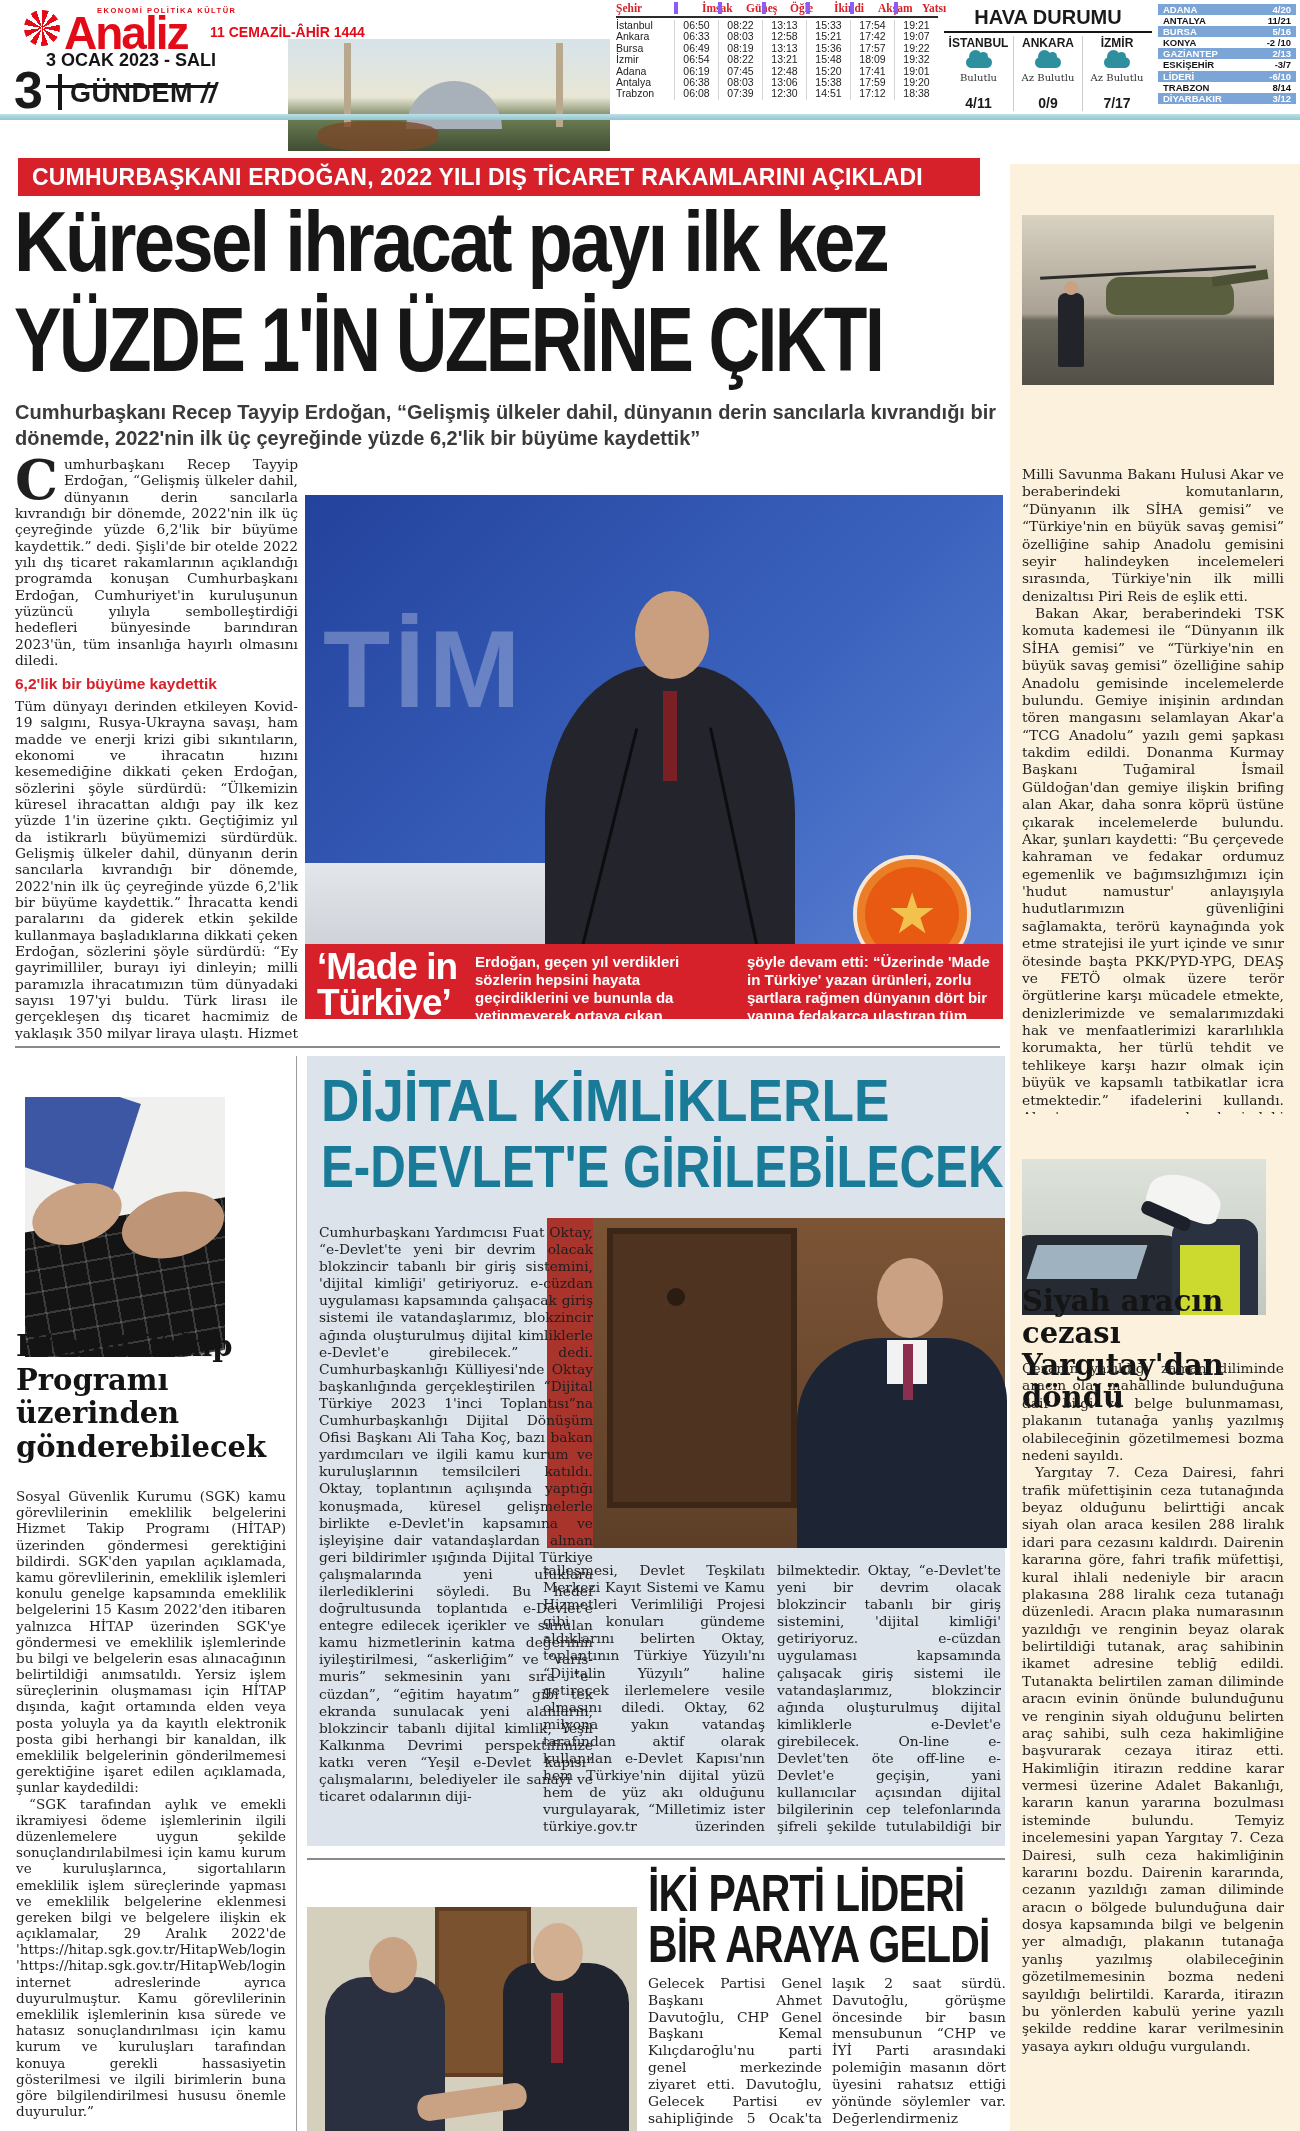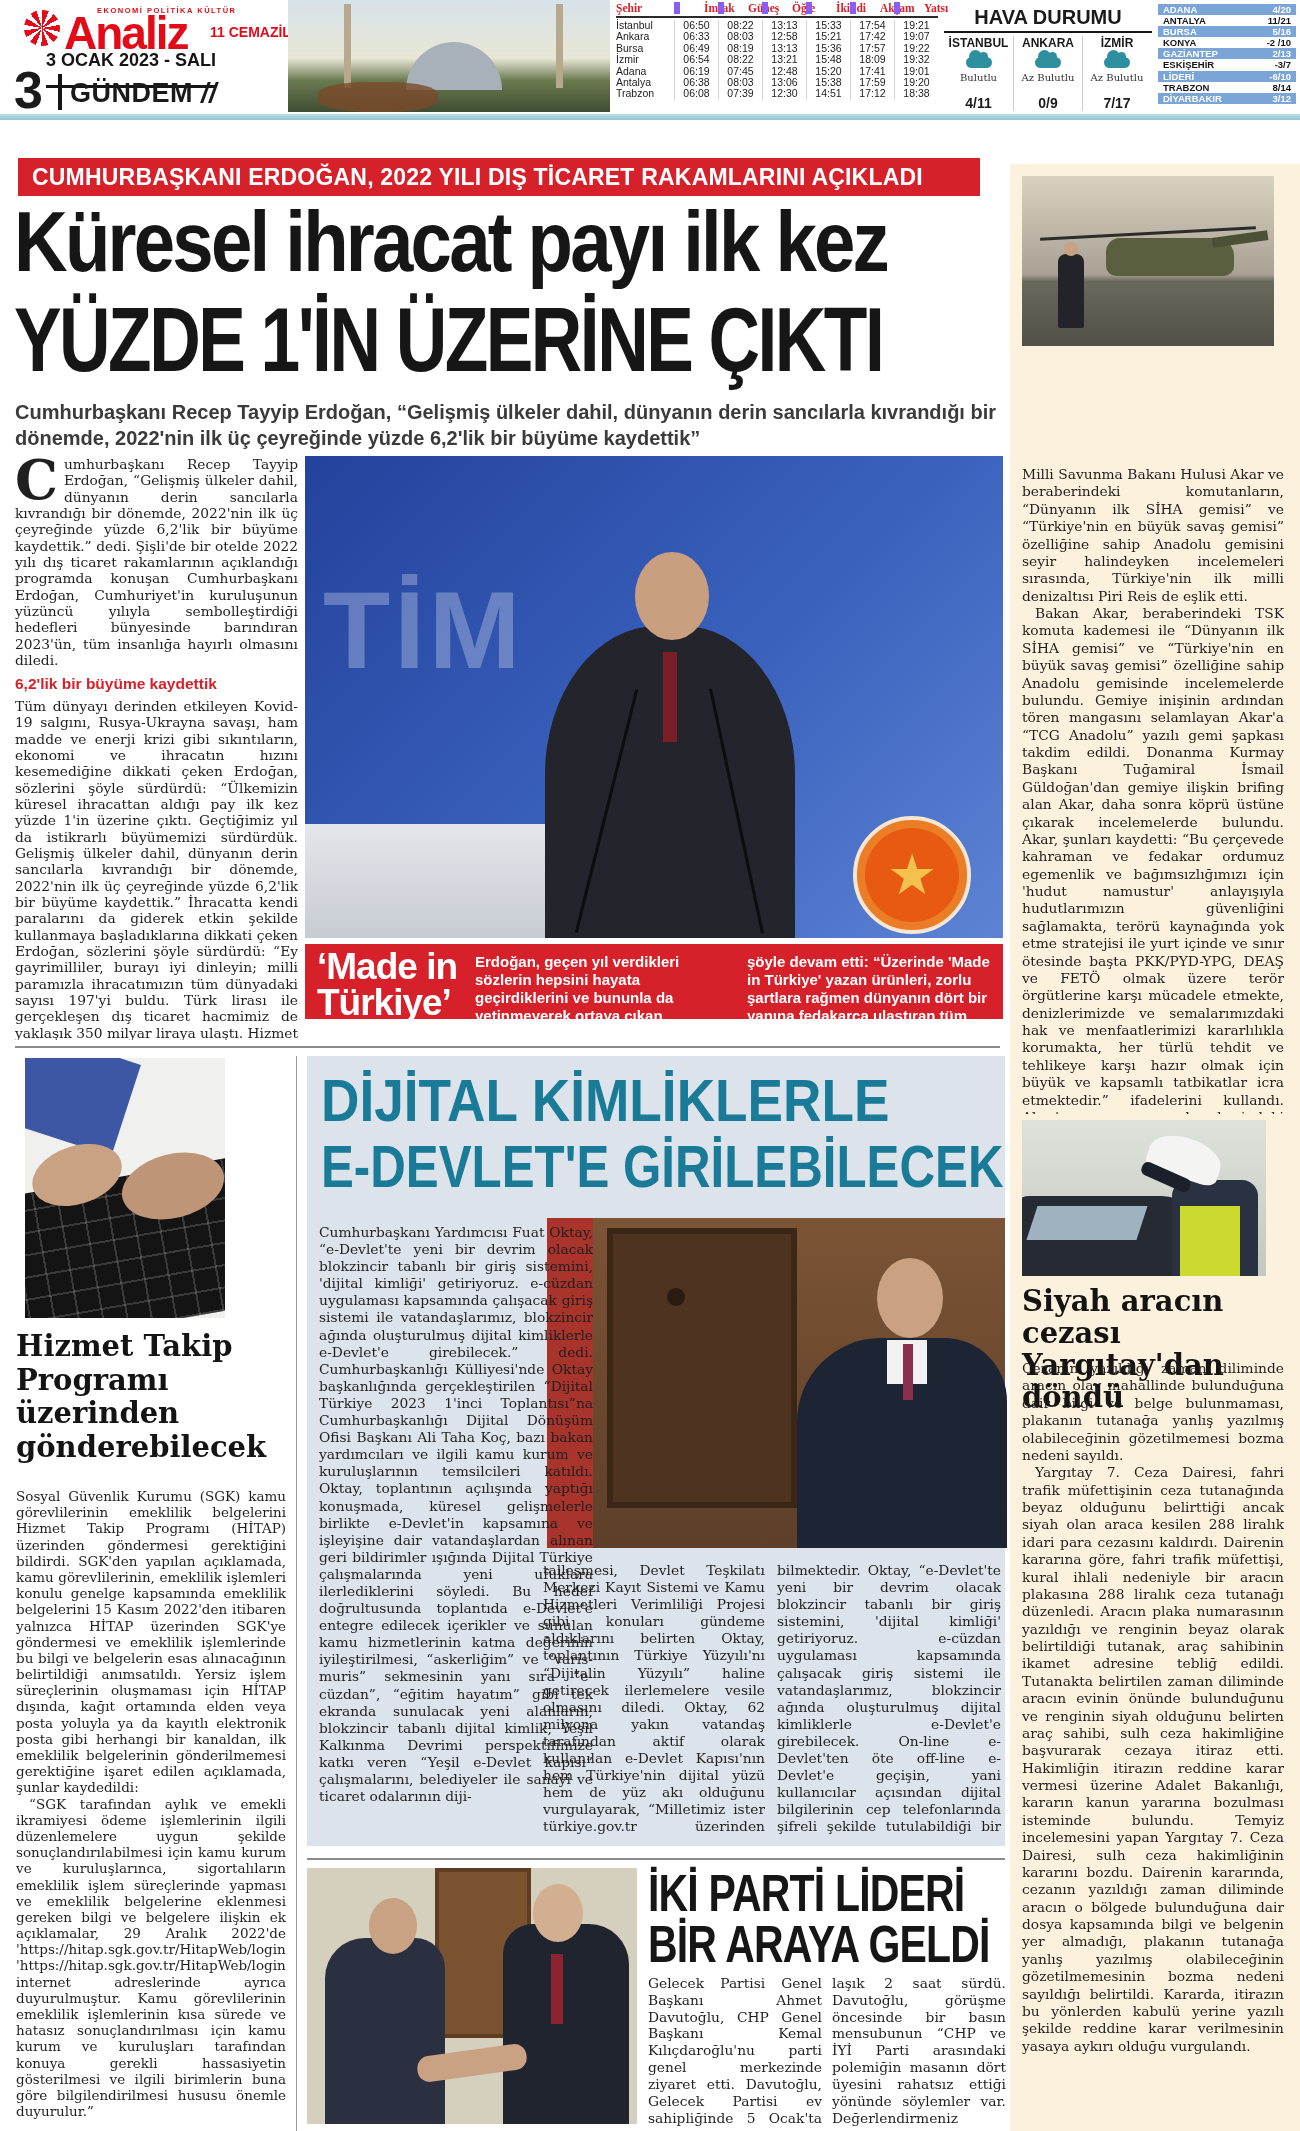--- a/index.html
+++ b/index.html
@@ -24,21 +24,21 @@
   .section { left:70px; top:78px; font-size:27px; font-weight:900; letter-spacing:.5px; }
   .section .slashes { font-style:italic; margin-left:8px; }
 
   
   .prayer { left:616px; top:2px; width:322px; height:98px; font-size:10.5px; }
   .phead { display:flex; font-weight:800; color:#d6212b; font-size:11.5px;
            border-bottom:2px solid #2b2b2b; padding-bottom:2px; margin-bottom:2px;font-family:Liberation Serif, serif; }
   .prow { display:flex; height:11.4px; line-height:11.4px; color:#222; }
   .pc { width:58px; text-align:left; }
   .pt { width:44px; text-align:center; border-left:1px solid #d5d5d5; }
-  .phead .pt { border-left:6px solid #8b5cf6;padding-left:24px; }
+  .phead .pt { border-left:4px solid #8b5cf6;padding-left:24px; }
 
   
   .weather { left:944px; top:6px; width:208px; }
   .wtitle { font-size:20px; font-weight:900; text-align:center; border-bottom:2px solid #151515; padding-bottom:2px; }
   .wcities { display:flex; margin-top:3px; }
   .wcity { width:69px; text-align:center; }
   .wcity + .wcity { border-left:1px solid #cccccc; }
   .wname { font-size:12px; font-weight:900; }
   .cloud { width:26px; height:11px; background:#2e8f9e; border-radius:10px; position:relative; margin:7px auto 5px; }
   .cloud::before { content:""; position:absolute; width:13px; height:13px; background:#2e8f9e; border-radius:50%; top:-7px; left:3px; }
@@ -60,21 +60,21 @@
   .h1a { left:14px; top:200px; font-size:80px; font-weight:900; letter-spacing:-3px; line-height:1;
          white-space:nowrap; transform:scale(.93,1.06); transform-origin:left top; color:#161616; }
   .h1b { left:14px; top:294px; font-size:84px; font-weight:900; letter-spacing:-3px; line-height:1;
          white-space:nowrap; transform:scale(.85,1.08); transform-origin:left top; color:#161616; }
   .lead { left:15px; top:400px; width:985px; font-size:20px; font-weight:700; line-height:1.28; color:#3b3b3b; }
 
   .leftcol { left:15px; top:456px; width:283px; height:584px; font-size:13.8px; line-height:1.185; color:#1f1f1f; }
   .dropcap { float:left; font-size:54px; font-weight:700; line-height:44px; padding:2px 6px 0 0; font-family:"DejaVu Serif", serif; }
   .subhead { font-family:"Liberation Sans", sans-serif; font-size:15.5px; font-weight:800; color:#d6212b; margin:7px 0 4px; }
 
-  .photo { position:absolute; overflow:hidden; }
+  .photo { position:absolute; overflow:hidden;margin-top:39px; }
   .mainphoto { left:305px; top:456px; width:698px; height:482px;
                background:linear-gradient(135deg,#23429c,#3a62bd 55%,#5d83d4); }
   .mp-letters { position:absolute; left:18px; top:110px; font-size:110px; font-weight:900; color:rgba(255,255,255,.28); letter-spacing:4px; }
   .mp-suit { position:absolute; left:240px; top:170px; width:250px; height:330px; background:#23242c; border-radius:45% 45% 0 0; }
   .mp-head { position:absolute; left:330px; top:96px; width:74px; height:88px; background:#c99f80; border-radius:50%; }
   .mp-tie { position:absolute; left:358px; top:196px; width:14px; height:90px; background:#7a1f24; }
   .mp-podium { position:absolute; left:0; top:368px; width:270px; height:114px; background:linear-gradient(180deg,#e3e6ea,#c7ccd3); }
   .mp-mic { position:absolute; left:300px; top:230px; width:3px; height:250px; background:#0d0d10; transform:rotate(14deg); }
   .mp-mic2 { position:absolute; left:430px; top:230px; width:3px; height:250px; background:#0d0d10; transform:rotate(-12deg); }
   .mp-seal { position:absolute; left:548px; top:360px; width:118px; height:118px; border-radius:50%;

